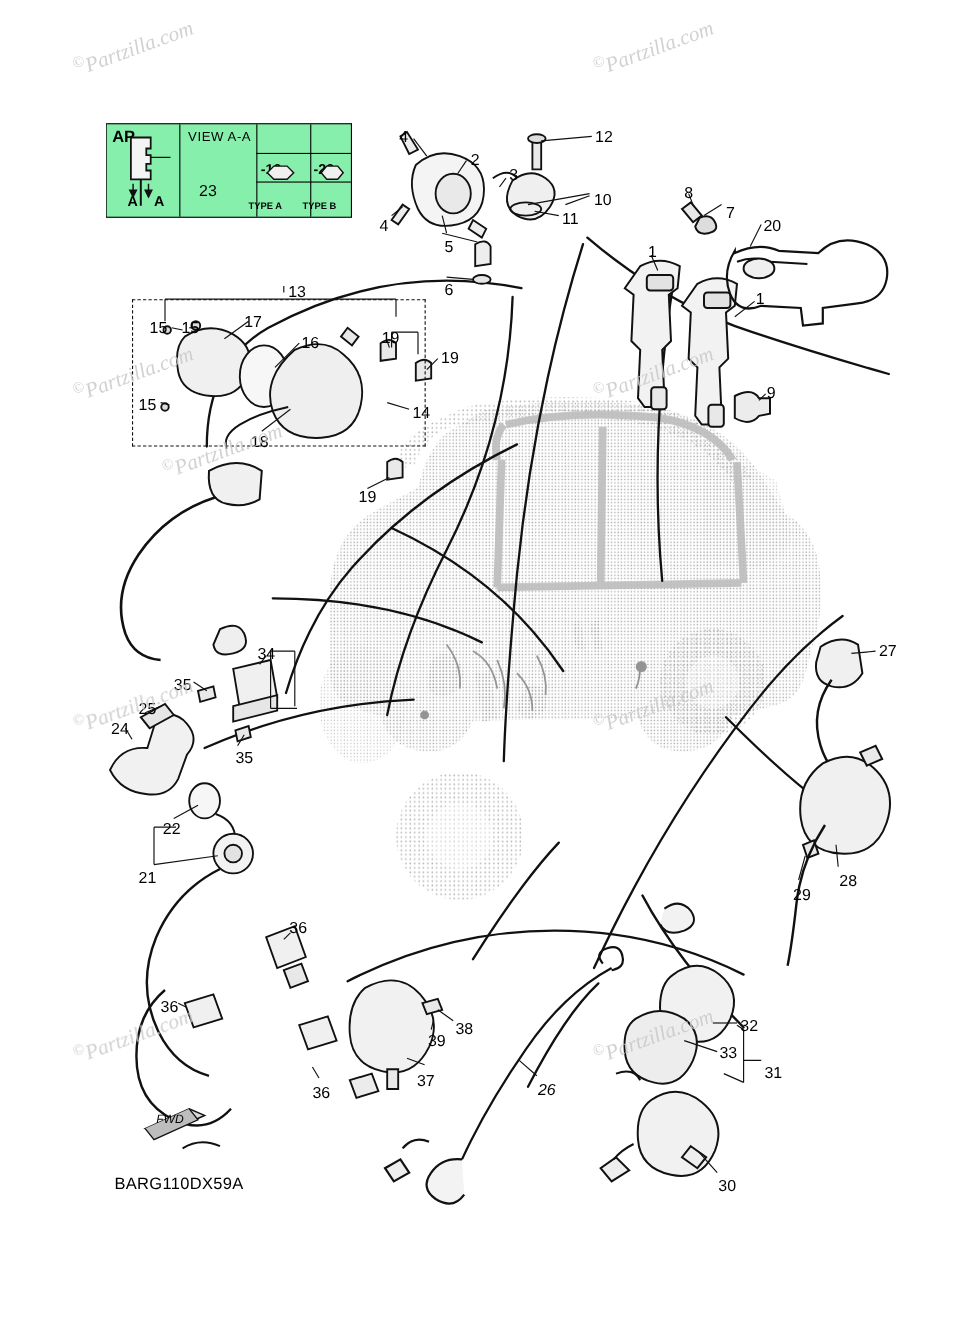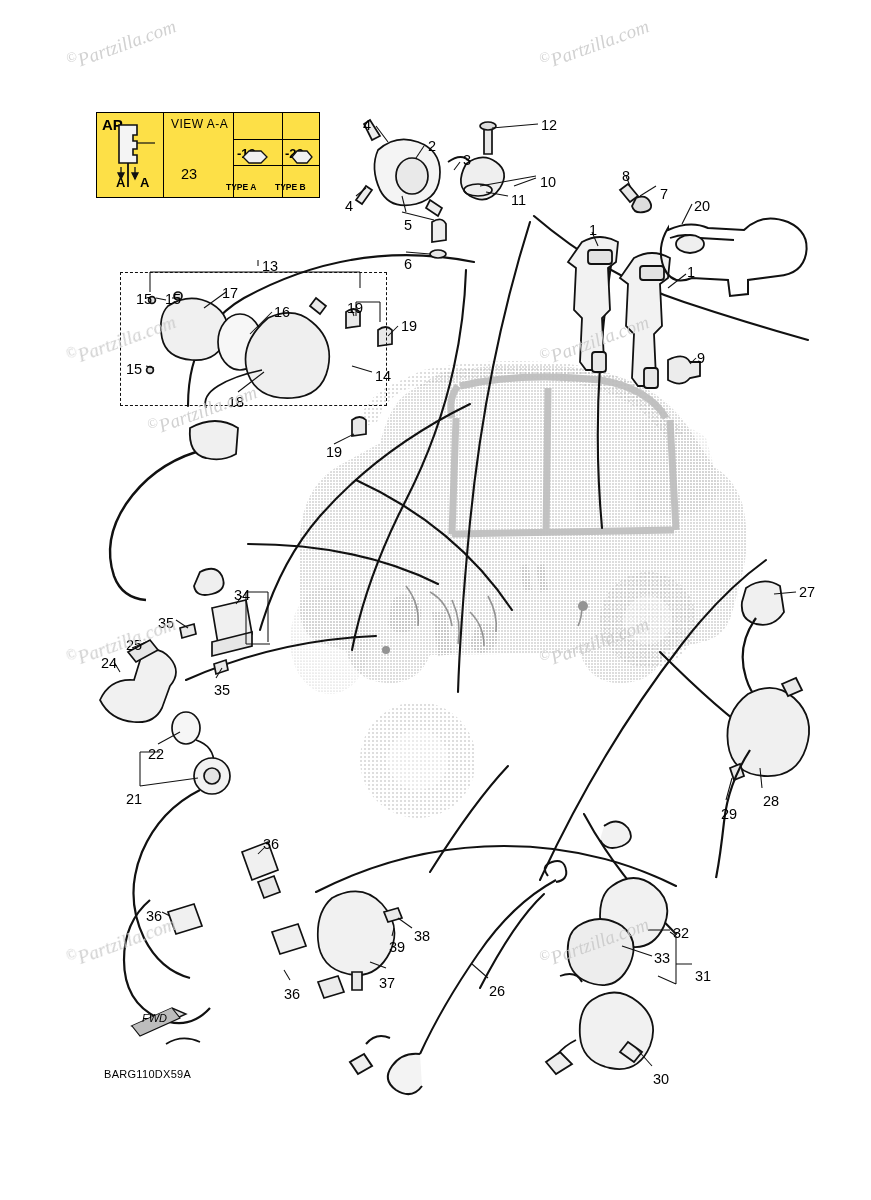--- a/index.html
+++ b/index.html
@@ -9,39 +9,39 @@
   
   .wm{position:absolute;color:#c9c9c9;font-size:19px;font-style:italic;
       font-family:"Liberation Serif",serif;white-space:nowrap;opacity:.85;
       transform:rotate(-20deg);transform-origin:left top;pointer-events:none;}
   .wm .c{font-size:14px;vertical-align:super;}
 
   
   .num{position:absolute;font-size:14.5px;color:#000;font-family:"Liberation Sans",sans-serif;}
 
   
-  #legend{position:absolute;left:96px;top:112px;width:222px;height:84px;border:1.6px solid #000;background:#fde047;}
+  #legend{position:absolute;left:96px;top:112px;width:222px;height:84px;border:1.6px solid #000;background:#86efac;}
   #legend .vdiv{position:absolute;top:0;bottom:0;width:1.4px;background:#000;}
   #legend .hdiv{position:absolute;left:0;right:0;height:1.4px;background:#000;}
   #legend .ap{position:absolute;left:5px;top:3px;font-size:15px;font-weight:bold;}
   #legend .viewaa{position:absolute;left:74px;top:4px;font-size:12px;font-weight:normal;letter-spacing:.5px;}
   #legend .d19{position:absolute;left:140px;top:33px;font-size:13px;font-weight:bold;}
   #legend .d29{position:absolute;left:188px;top:33px;font-size:13px;font-weight:bold;}
   #legend .ta{position:absolute;left:129px;top:69px;font-size:8.5px;font-weight:bold;}
   #legend .tb{position:absolute;left:178px;top:69px;font-size:8.5px;font-weight:bold;text-align:center;}
   #legend .aL{position:absolute;left:19px;top:62px;font-size:13px;font-weight:bold;}
   #legend .aR{position:absolute;left:43px;top:62px;font-size:13px;font-weight:bold;}
   #legend .n23{position:absolute;left:62px;top:53px;font-size:14.5px;margin-left:22px;}
 
   
   #dashbox{position:absolute;left:120px;top:272px;width:265px;height:132px;
            border:1.4px dashed #111;}
 
   
-  #code{position:absolute;left:104px;top:1068px;font-size:11px;letter-spacing:.3px;}
+  #code{position:absolute;left:104px;top:1068px;font-size:15px;letter-spacing:.3px;}
 
   
   #fwd{position:absolute;left:128px;top:1000px;width:62px;height:40px;}
   #fwd .t{position:absolute;left:14px;top:12px;font-size:11px;font-weight:normal;
           font-style:italic;color:#000;}
 
   svg{position:absolute;left:0;top:0;}
 </style>
 </head>
 <body>
@@ -370,21 +370,21 @@
   <div class="num" style="left:222px;top:285px;">17</div>
   <div class="num" style="left:228px;top:394px;">18</div>
   <div class="num" style="left:347px;top:300px;">19</div>
   <div class="num" style="left:401px;top:318px;">19</div>
   <div class="num" style="left:326px;top:444px;">19</div>
   <div class="num" style="left:694px;top:198px;">20</div>
   <div class="num" style="left:126px;top:791px;">21</div>
   <div class="num" style="left:148px;top:746px;">22</div>
   <div class="num" style="left:101px;top:655px;">24</div>
   <div class="num" style="left:126px;top:637px;">25</div>
-  <div class="num" style="left:489px;top:983px;">26</div>
+  <div class="num" style="left:489px;top:983px;font-style:italic;">26</div>
   <div class="num" style="left:799px;top:584px;">27</div>
   <div class="num" style="left:763px;top:793px;">28</div>
   <div class="num" style="left:721px;top:806px;">29</div>
   <div class="num" style="left:653px;top:1071px;">30</div>
   <div class="num" style="left:695px;top:968px;">31</div>
   <div class="num" style="left:673px;top:925px;">32</div>
   <div class="num" style="left:654px;top:950px;">33</div>
   <div class="num" style="left:234px;top:587px;">34</div>
   <div class="num" style="left:158px;top:615px;">35</div>
   <div class="num" style="left:214px;top:682px;">35</div>

